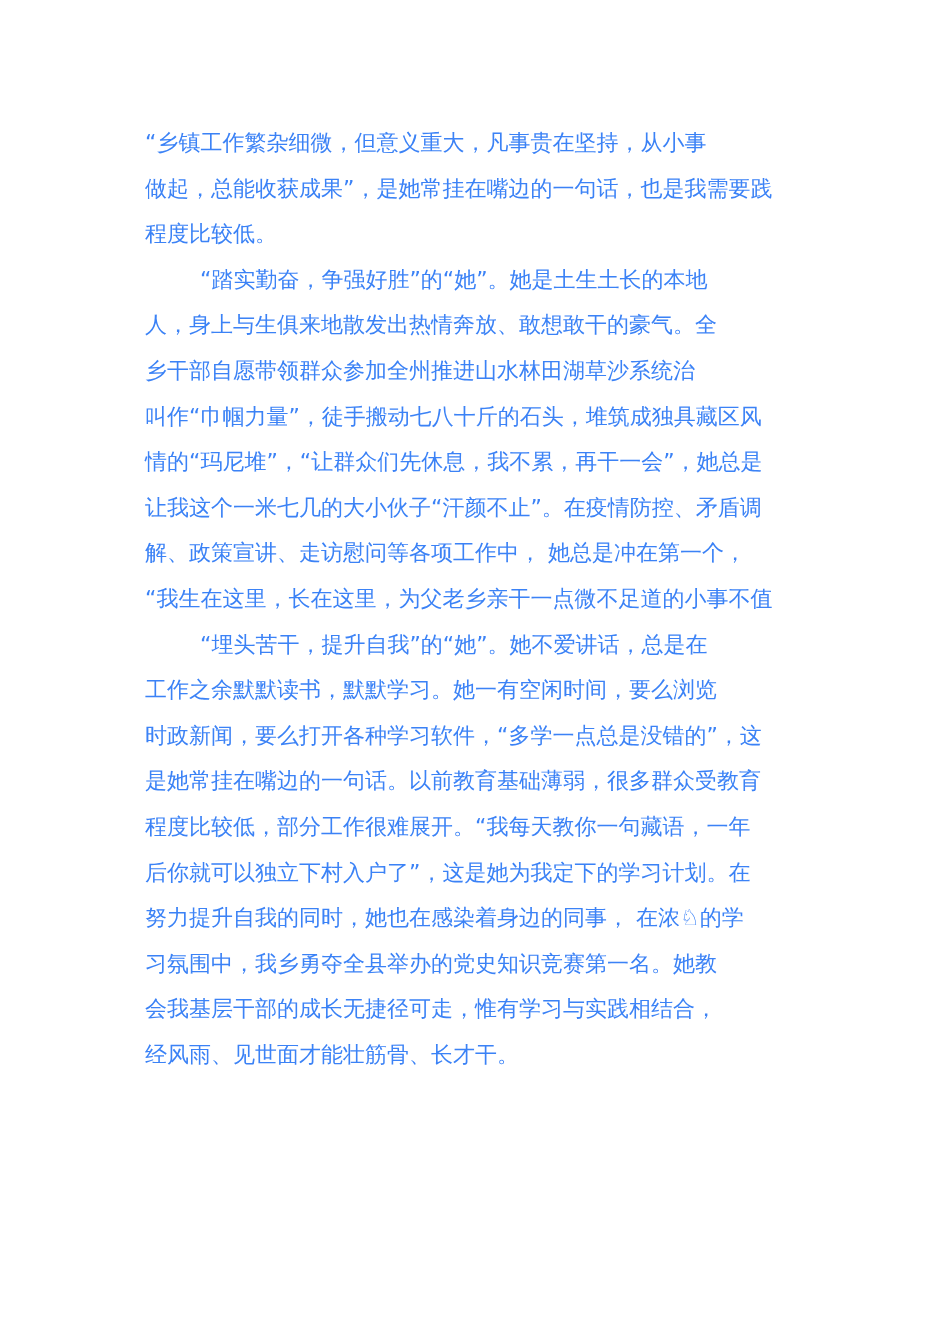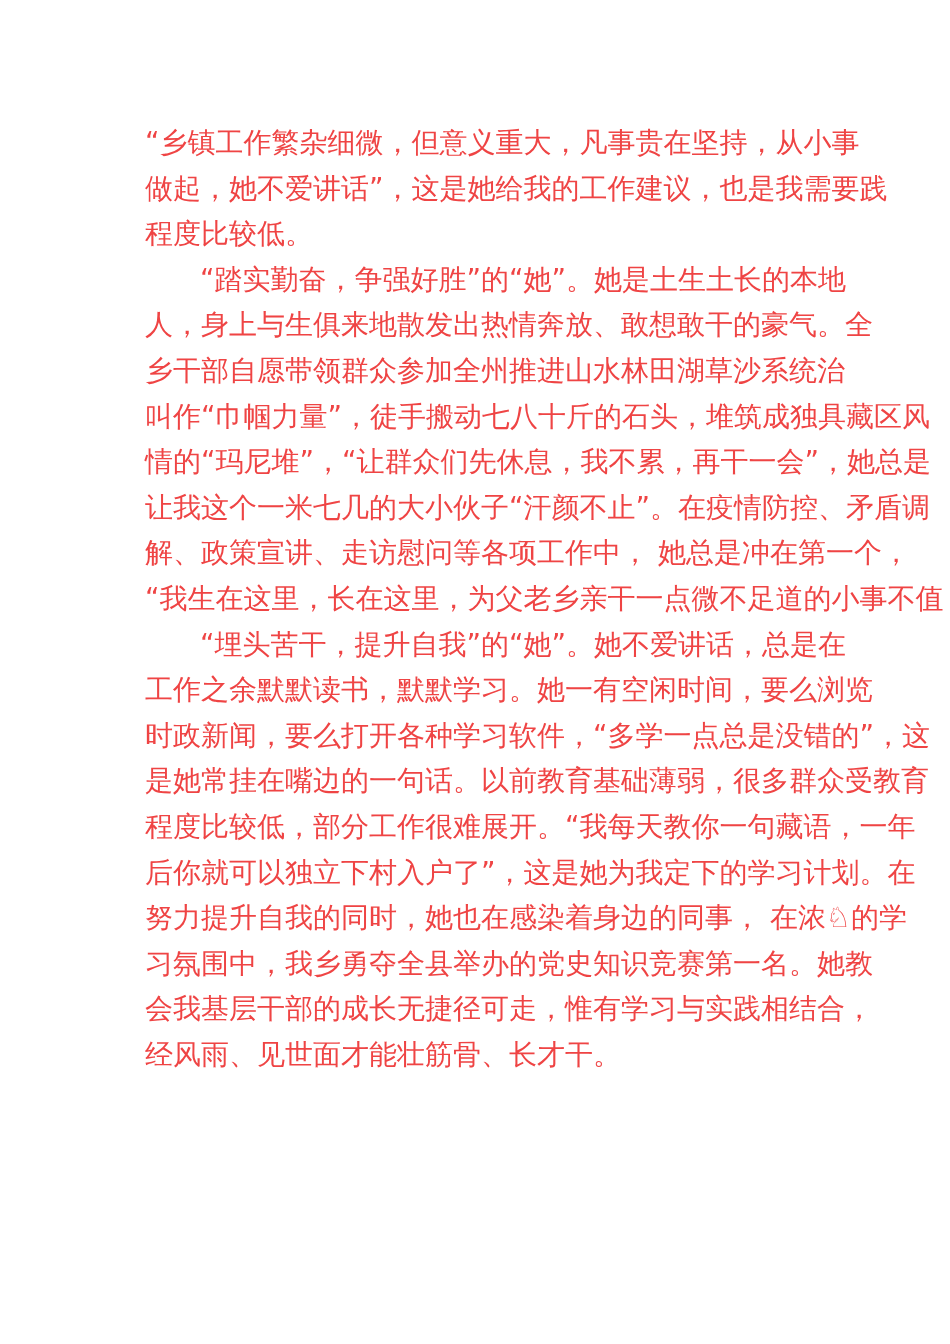--- a/index.html
+++ b/index.html
@@ -1,31 +1,31 @@
 <!DOCTYPE html>
 <html><head>
 <meta charset="utf-8">
 <style>
   html, body { margin: 0; padding: 0; background: #ffffff; }
   body { width: 950px; height: 1344px; position: relative; overflow: hidden; }
   .page {
     position: absolute; left: 145px; top: 120px; width: 680px;
     font-family: "DejaVu Sans", "Liberation Sans", sans-serif;
-    color: #ef4444; font-size: 28px; line-height: 45.6px;
+    color: #3b82f6; font-size: 22px; line-height: 45.6px;
   }
   .line { display: block; white-space: nowrap; height: 45.6px; }
   .indent { padding-left: 55px; }
 </style>
 </head>
 <body>
 
 <div class="page">
   <div>
     <span class="line">“乡镇工作繁杂细微，但意义重大，凡事贵在坚持，从小事</span>
-    <span class="line">做起，她不爱讲话”，这是她给我的工作建议，也是我需要践</span>
+    <span class="line">做起，总能收获成果”，是她常挂在嘴边的一句话，也是我需要践</span>
     <span class="line">程度比较低。</span>
   </div>
   <div>
     <span class="line indent">“踏实勤奋，争强好胜”的“她”。她是土生土长的本地</span>
     <span class="line">人，身上与生俱来地散发出热情奔放、敢想敢干的豪气。全</span>
     <span class="line">乡干部自愿带领群众参加全州推进山水林田湖草沙系统治</span>
     <span class="line">叫作“巾帼力量”，徒手搬动七八十斤的石头，堆筑成独具藏区风</span>
     <span class="line">情的“玛尼堆”，“让群众们先休息，我不累，再干一会”，她总是</span>
     <span class="line">让我这个一米七几的大小伙子“汗颜不止”。在疫情防控、矛盾调</span>
     <span class="line">解、政策宣讲、走访慰问等各项工作中， 她总是冲在第一个，</span>

